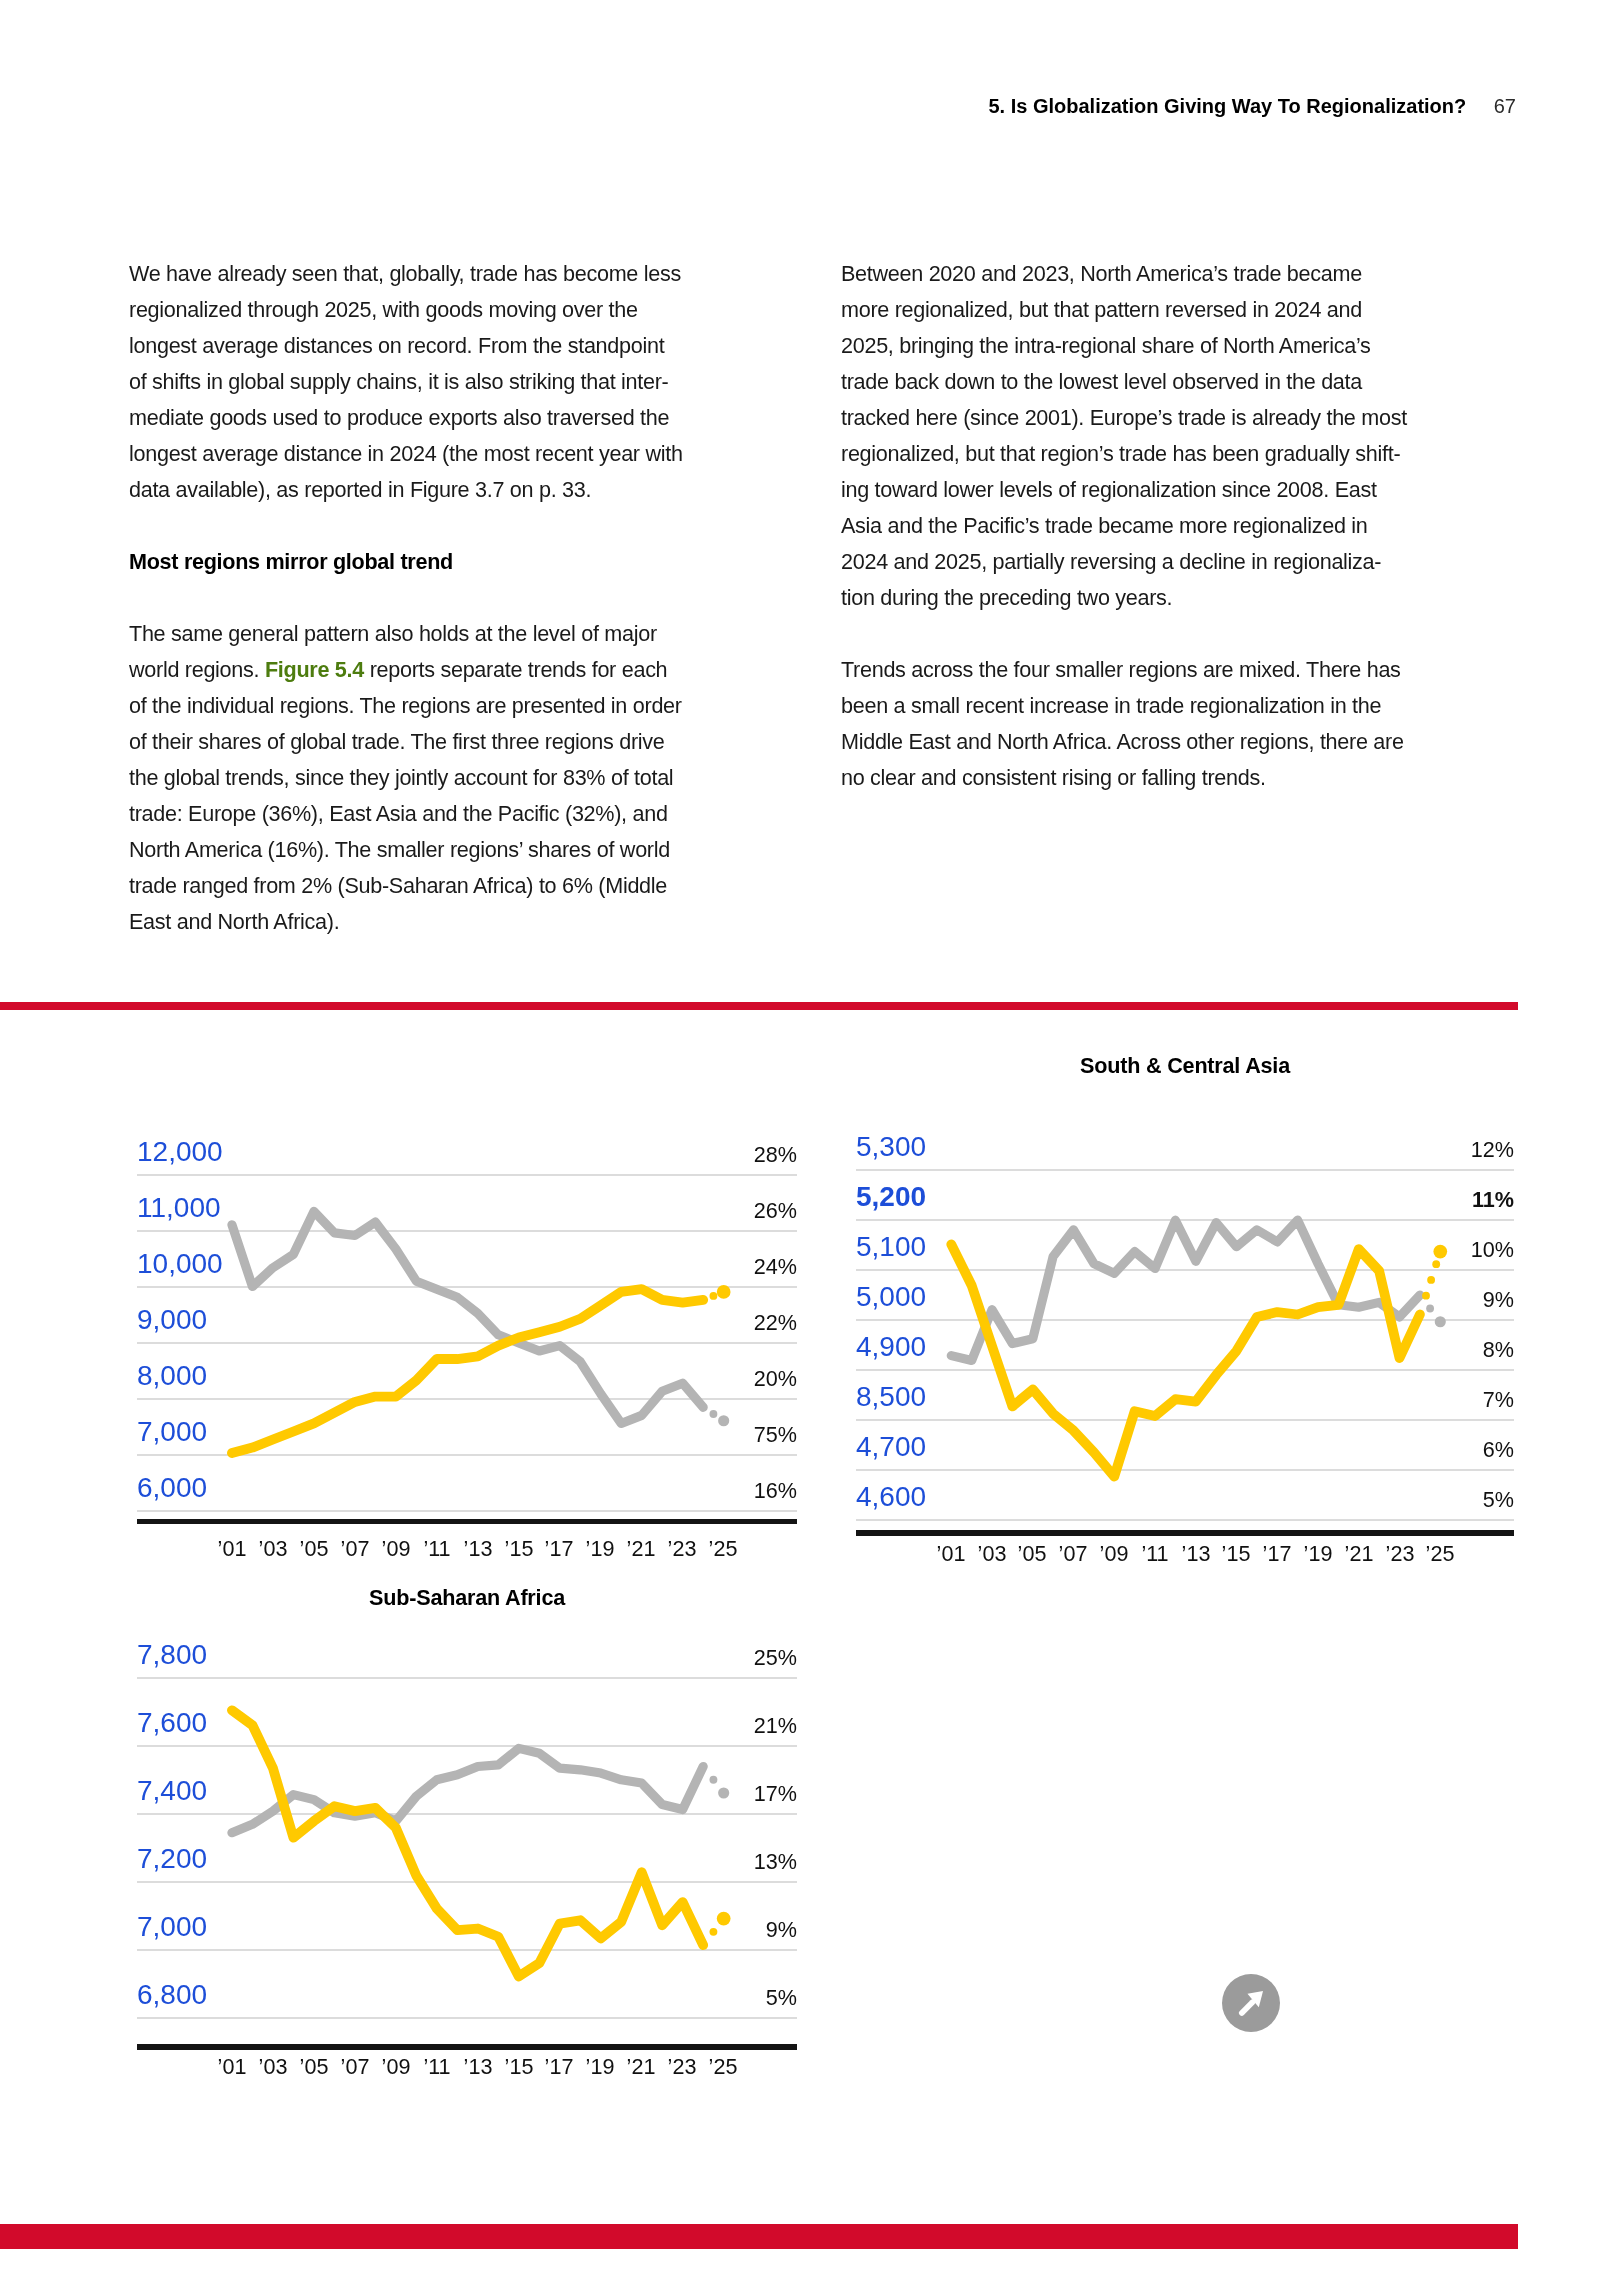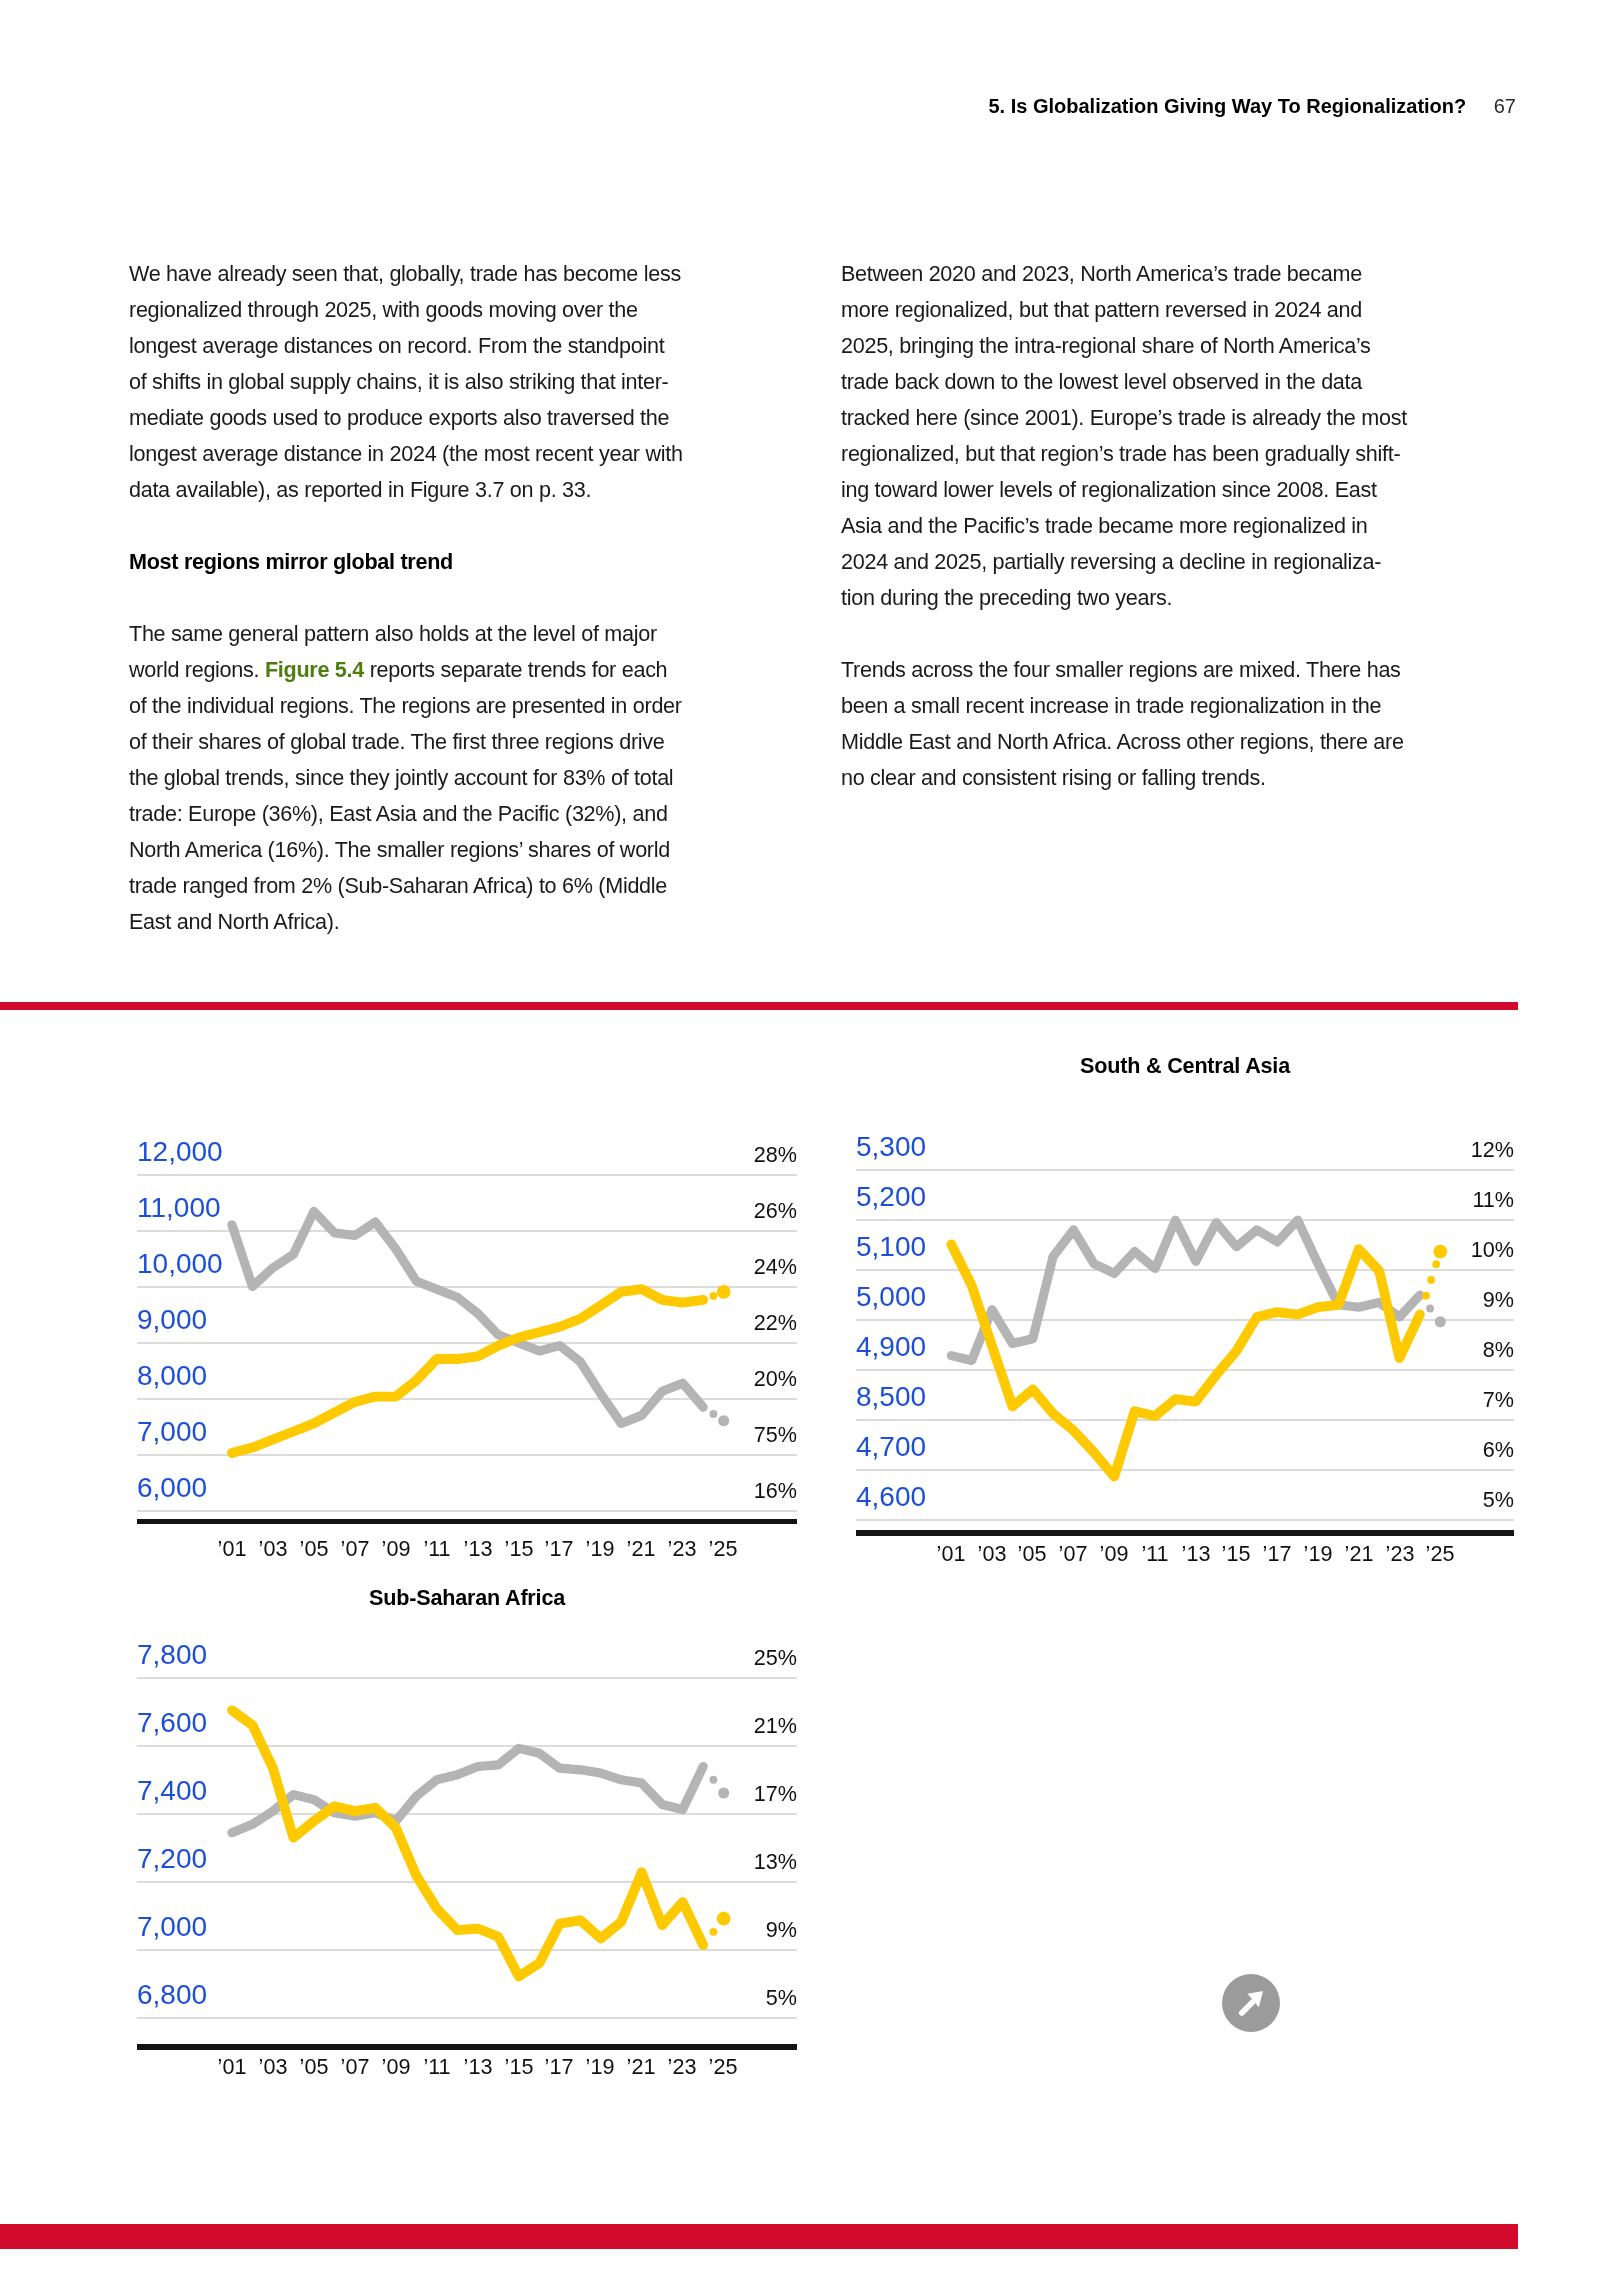--- a/index.html
+++ b/index.html
@@ -150,21 +150,21 @@
       </div>
   </figure>
 
   <figure class="chart" style="left: 856px; top: 1044px; width: 658px;">
     <h3>South &amp; Central Asia</h3>
     <div class="grid" style="margin-top: 42px;">
         <div class="grow" style="height: 48px;">
           <span class="yl">5,300</span>
           <span class="yr">12%</span>
         </div>
-        <div class="grow" style="height: 48px;">
+        <div class="grow" style="height: 48px; font-weight: bold;">
           <span class="yl">5,200</span>
           <span class="yr">11%</span>
         </div>
         <div class="grow" style="height: 48px;">
           <span class="yl">5,100</span>
           <span class="yr">10%</span>
         </div>
         <div class="grow" style="height: 48px;">
           <span class="yl">5,000</span>
           <span class="yr">9%</span>

